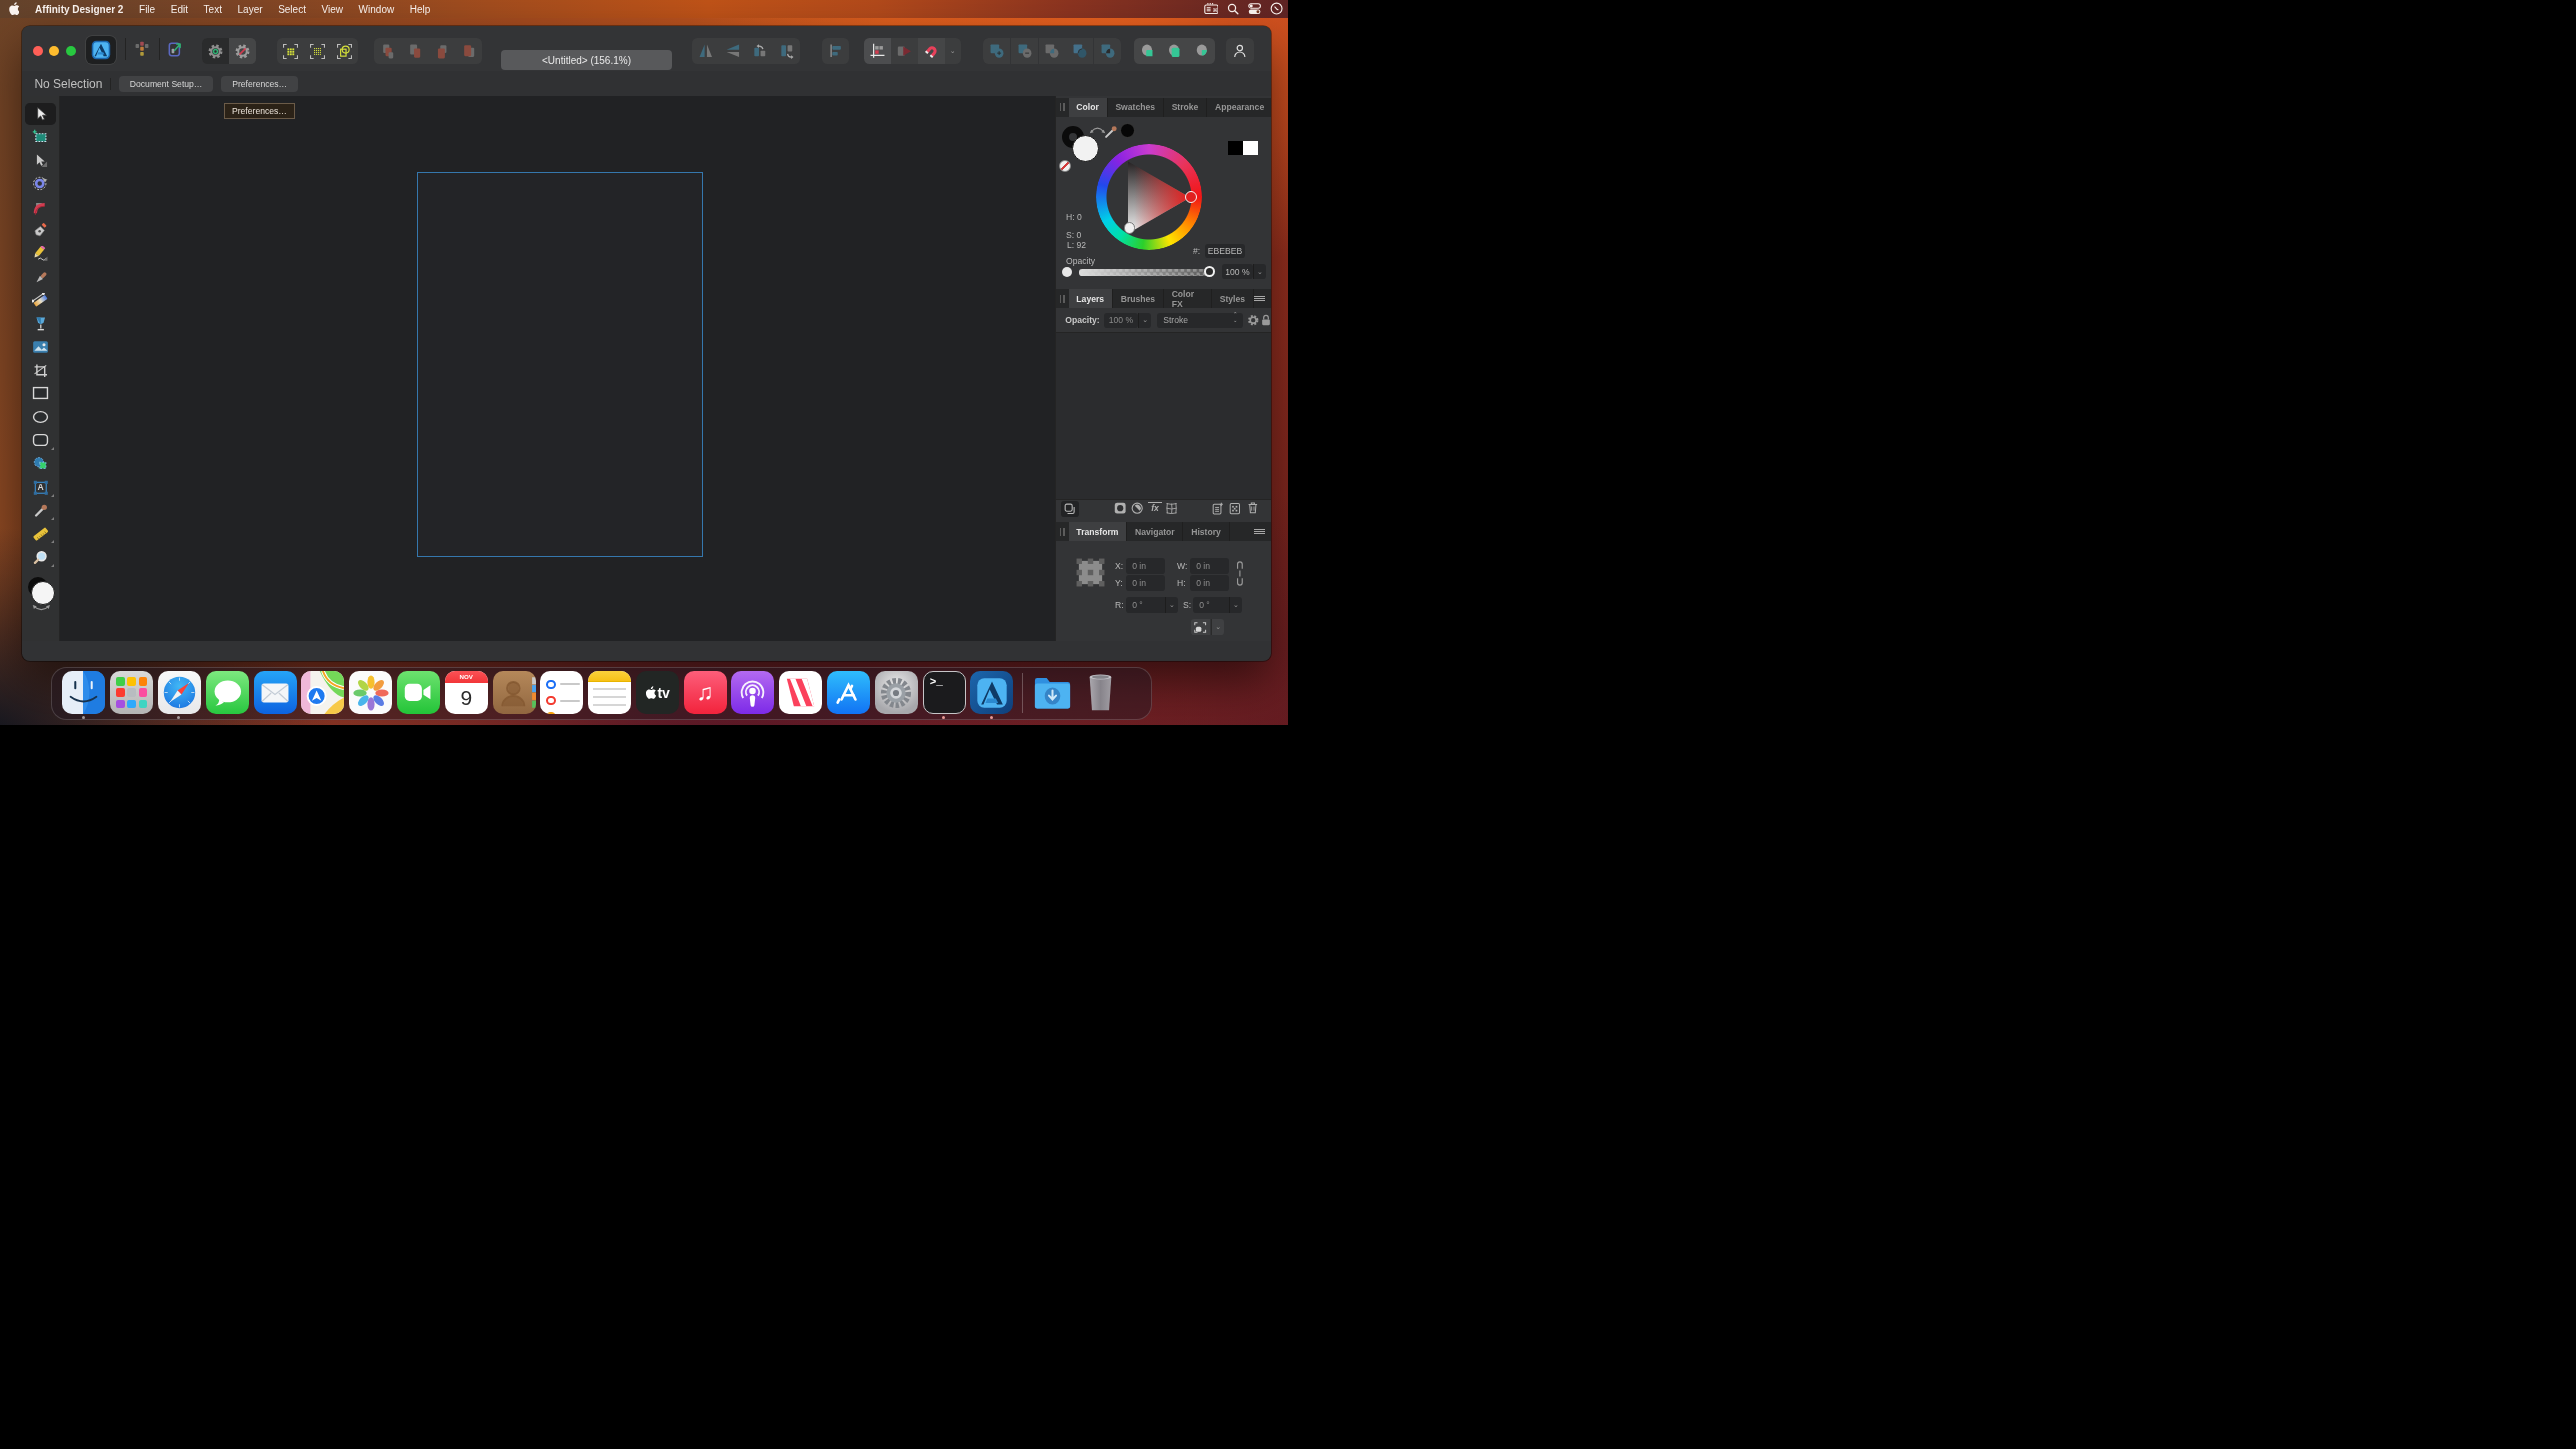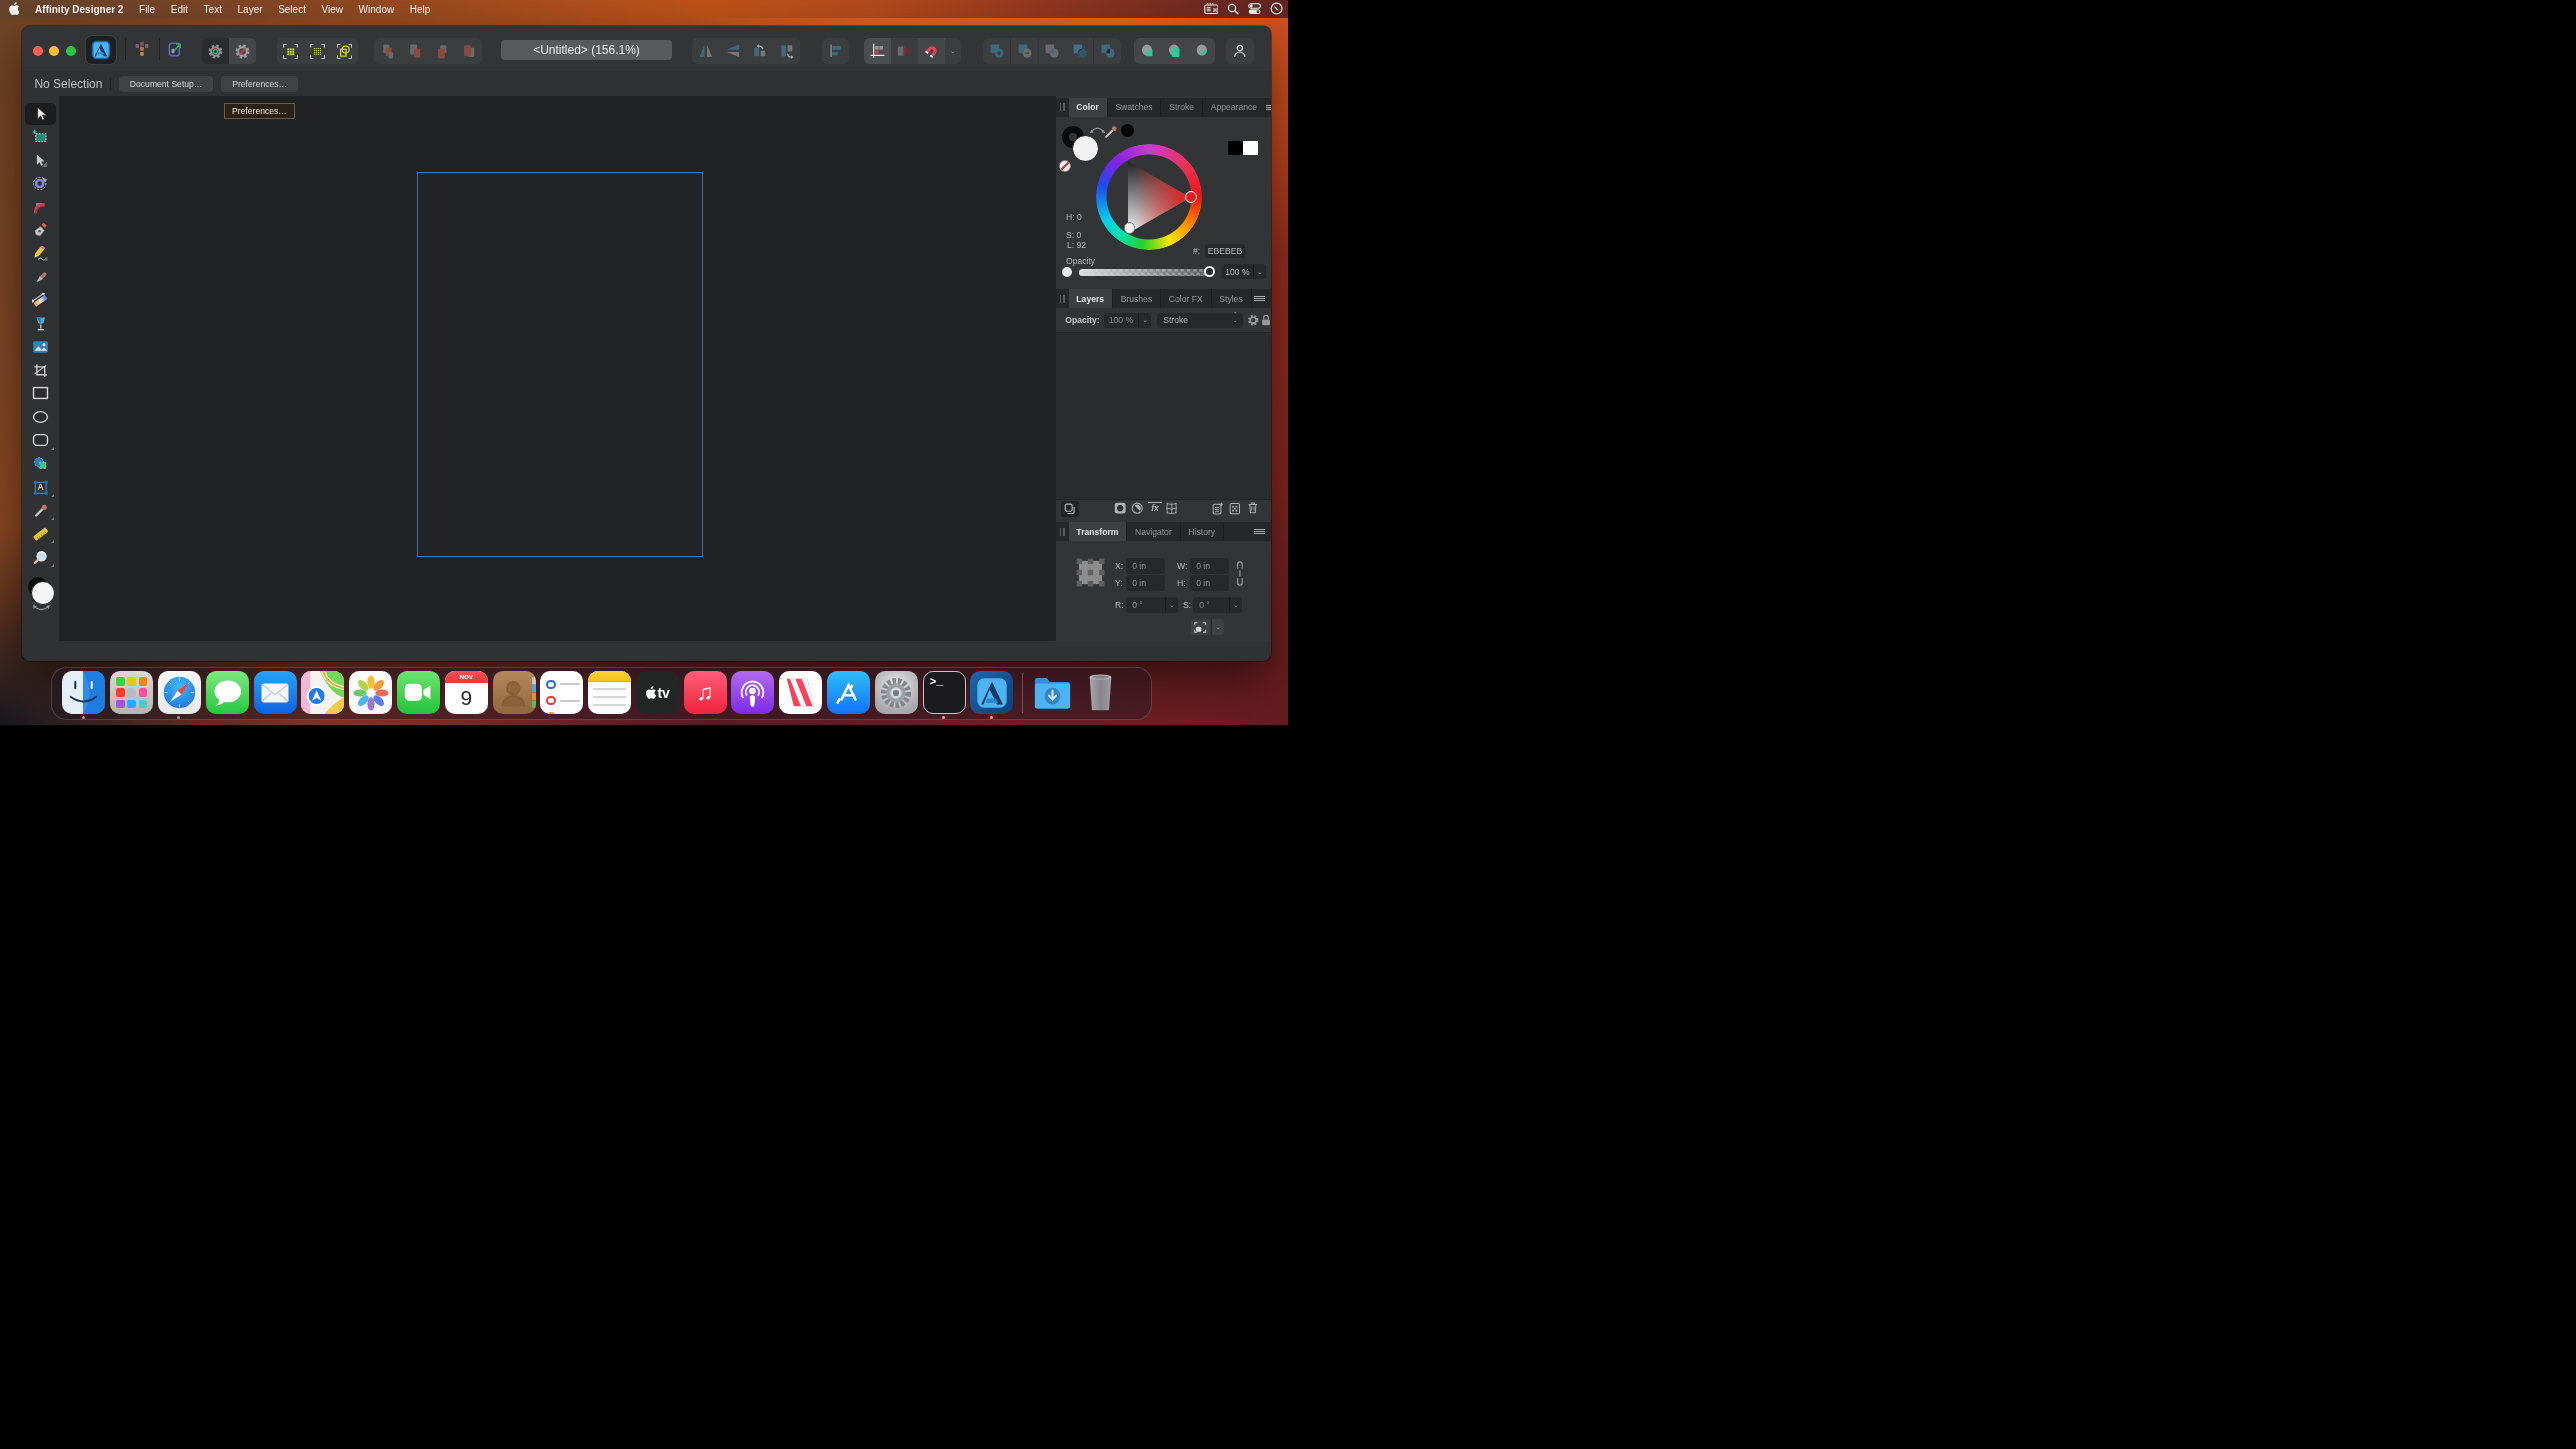--- a/index.html
+++ b/index.html
@@ -20,37 +20,37 @@
   #menubar .spacer{flex:1;}
   .sticon{width:22px;height:100%;display:flex;align-items:center;justify-content:center;}
   
   #window{left:22px;top:26.4px;width:1249px;height:635px;background:#313234;border-radius:7.8px;
     box-shadow:0 19.4px 47px rgba(0,0,0,.55), 0 0 0 0.8px rgba(0,0,0,.45);overflow:hidden;}
   #toolbar{left:0;top:0;width:100%;height:45px;background:#333436;border-bottom:0.8px solid #232323;}
   .light{width:10px;height:10px;border-radius:50%;}
   .tgroup{background:#3c3d3e;border-radius:5.4px;display:flex;overflow:hidden;}
   .tcell{width:27px;height:26.4px;display:flex;align-items:center;justify-content:center;}
   .vsep{width:0.8px;height:22px;background:#232323;}
-  #doc-title{background:#58595b;border-radius:3.9px;color:#e9e9e9;font-size:12px;display:flex;align-items:center;justify-content:center;}
+  #doc-title{background:#58595b;border-radius:3.9px;color:#e9e9e9;font-size:10px;display:flex;align-items:center;justify-content:center;margin-top:10px;}
   #contextbar{left:0;top:45px;width:100%;height:25px;background:#303133;border-bottom:0.8px solid #222;display:flex;align-items:center;}
   .ctxbtn{background:#414244;border-radius:3.9px;color:#d8d8d8;font-size:8.6px;padding:3.1px 11px;}
   #body{left:0;top:70px;width:100%;height:545px;display:flex;}
   
   #toolstrip{width:37px;height:100%;background:#303132;border-right:0.8px solid #252525;position:relative;flex:none;}
   .tool{position:absolute;left:3.1px;width:31px;height:22px;display:flex;align-items:center;justify-content:center;}
   .toolsel{background:#1d1d1e;border-radius:4.7px;}
   .flyout{position:absolute;right:2.3px;bottom:1.6px;width:0;height:0;border-left:3.9px solid transparent;border-bottom:3.9px solid #7e7e7e;}
   
   #canvas{flex:1;height:100%;background:#212224;position:relative;}
   #page{position:absolute;left:357px;top:76px;width:284px;height:383px;border:0.8px solid #3577ad;background:#232427;}
   #tooltip{left:202px;top:77px;background:#2b2217;border:0.8px solid #6b5b48;color:#ece4da;font-size:8.6px;padding:1.6px 7px;}
   
   #panels{width:215px;height:100%;background:#333436;border-left:0.8px solid #242424;position:relative;flex:none;}
   .tabstrip{position:absolute;left:0;width:100%;height:18.7px;background:#262728;display:flex;align-items:stretch;font-size:8.6px;color:#969696;}
-  .tab{display:flex;align-items:center;padding:0 7.8px;border-right:0.8px solid #1f1f1f;}
+  .tab{display:flex;align-items:center;padding:0 7.8px;border-right:0.8px solid #1f1f1f;font-weight:bold;}
   .tabsel{background:#3e3f41;color:#e6e6e6;font-weight:bold;}
   .hamb{margin-left:auto;display:flex;align-items:center;padding-right:6.2px;}
   .hamb i{display:block;width:11px;border-top:1.6px solid #a8a8a8;margin:1.2px 0;}
   .dragh{display:flex;align-items:center;padding:0 3.1px;}
   .dragh i{display:block;width:1.6px;height:7.8px;background:#5c5c5c;margin:0 0.8px;}
   .smallfield{background:#27282a;border-radius:3.1px;color:#b9b9b9;font-size:8.6px;display:flex;align-items:center;justify-content:center;}
   .chev{color:#9a9a9a;font-size:7px;}
   .glabel{color:#b9b9b9;font-size:8.6px;}
   
   #wheel{position:absolute;left:40px;top:28px;width:106px;height:106px;border-radius:50%;

